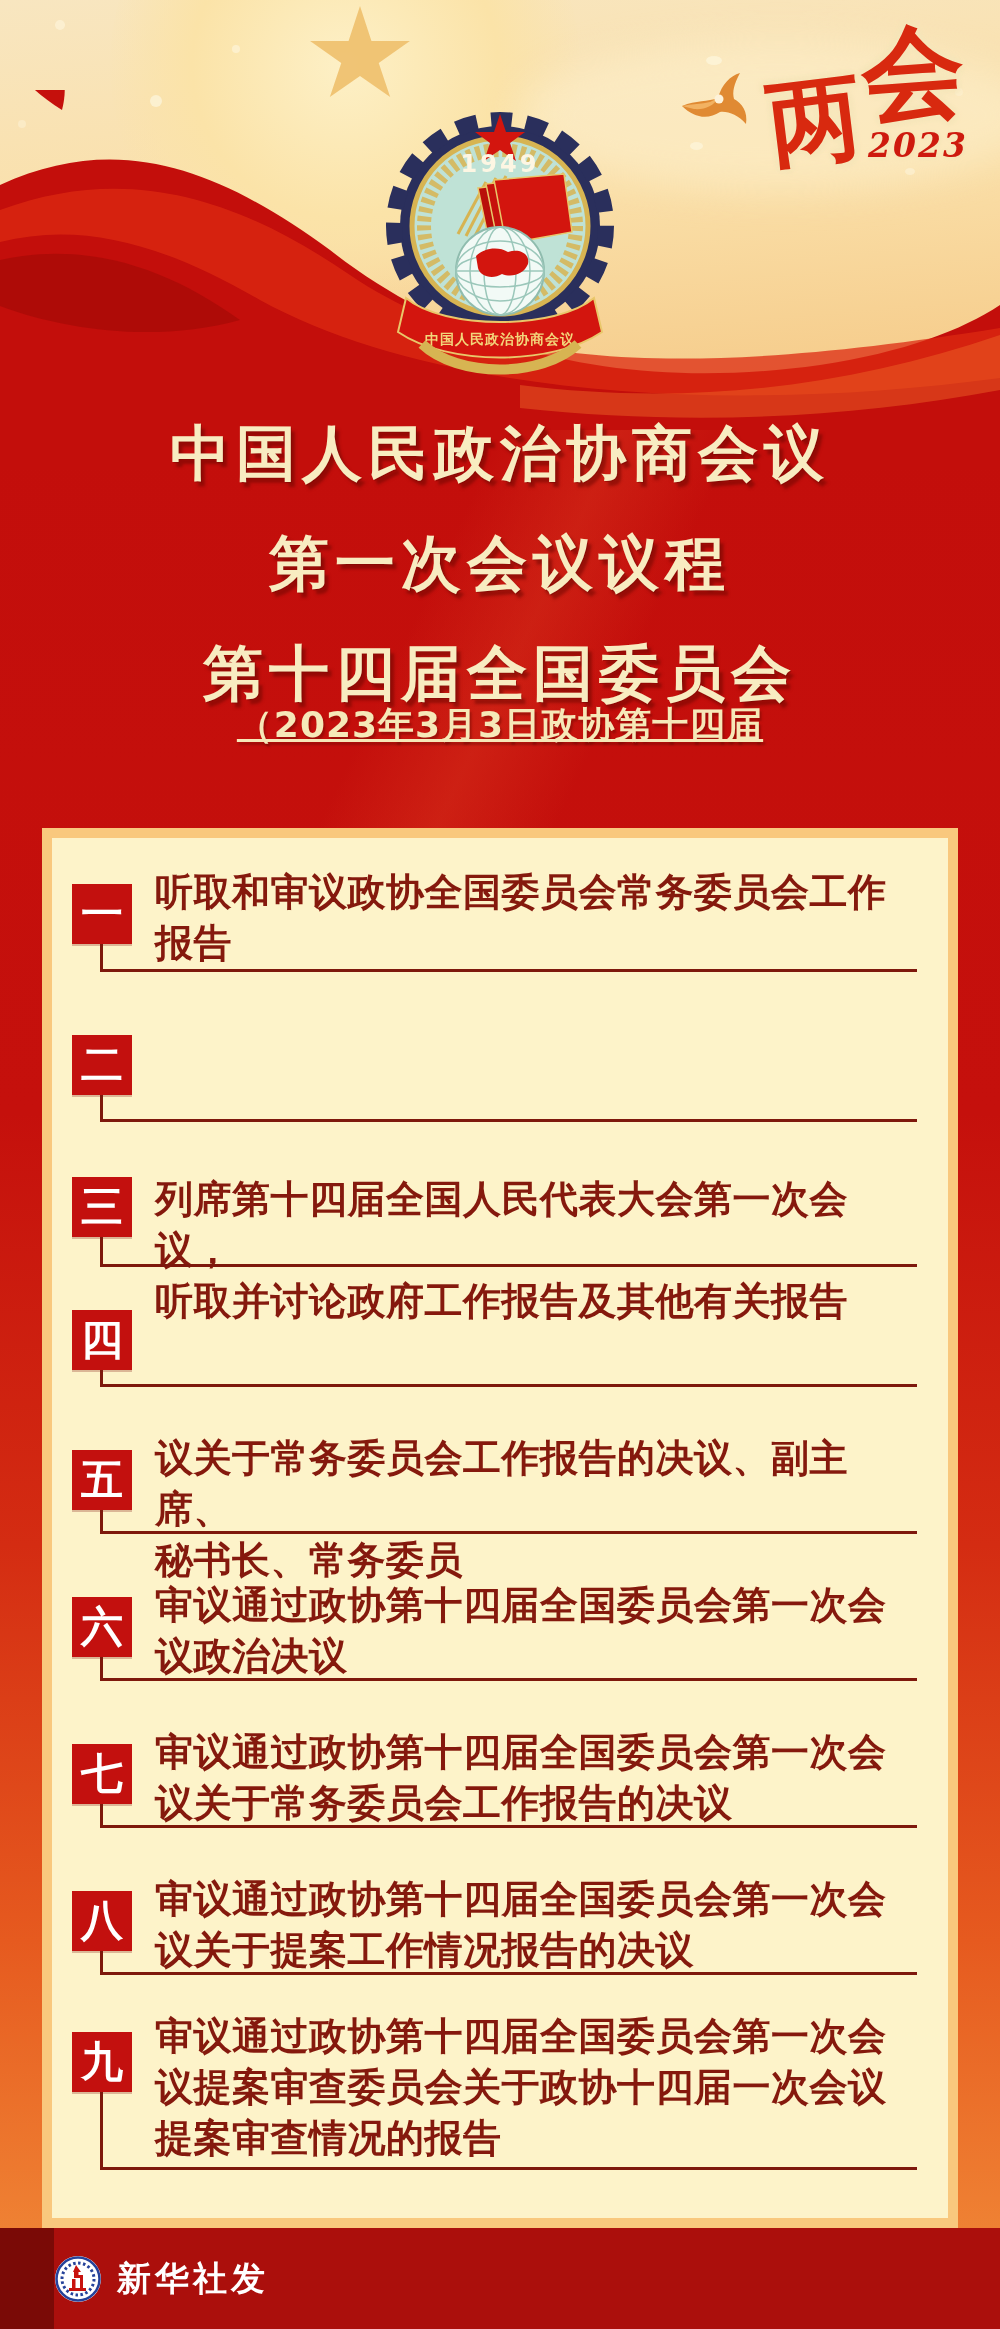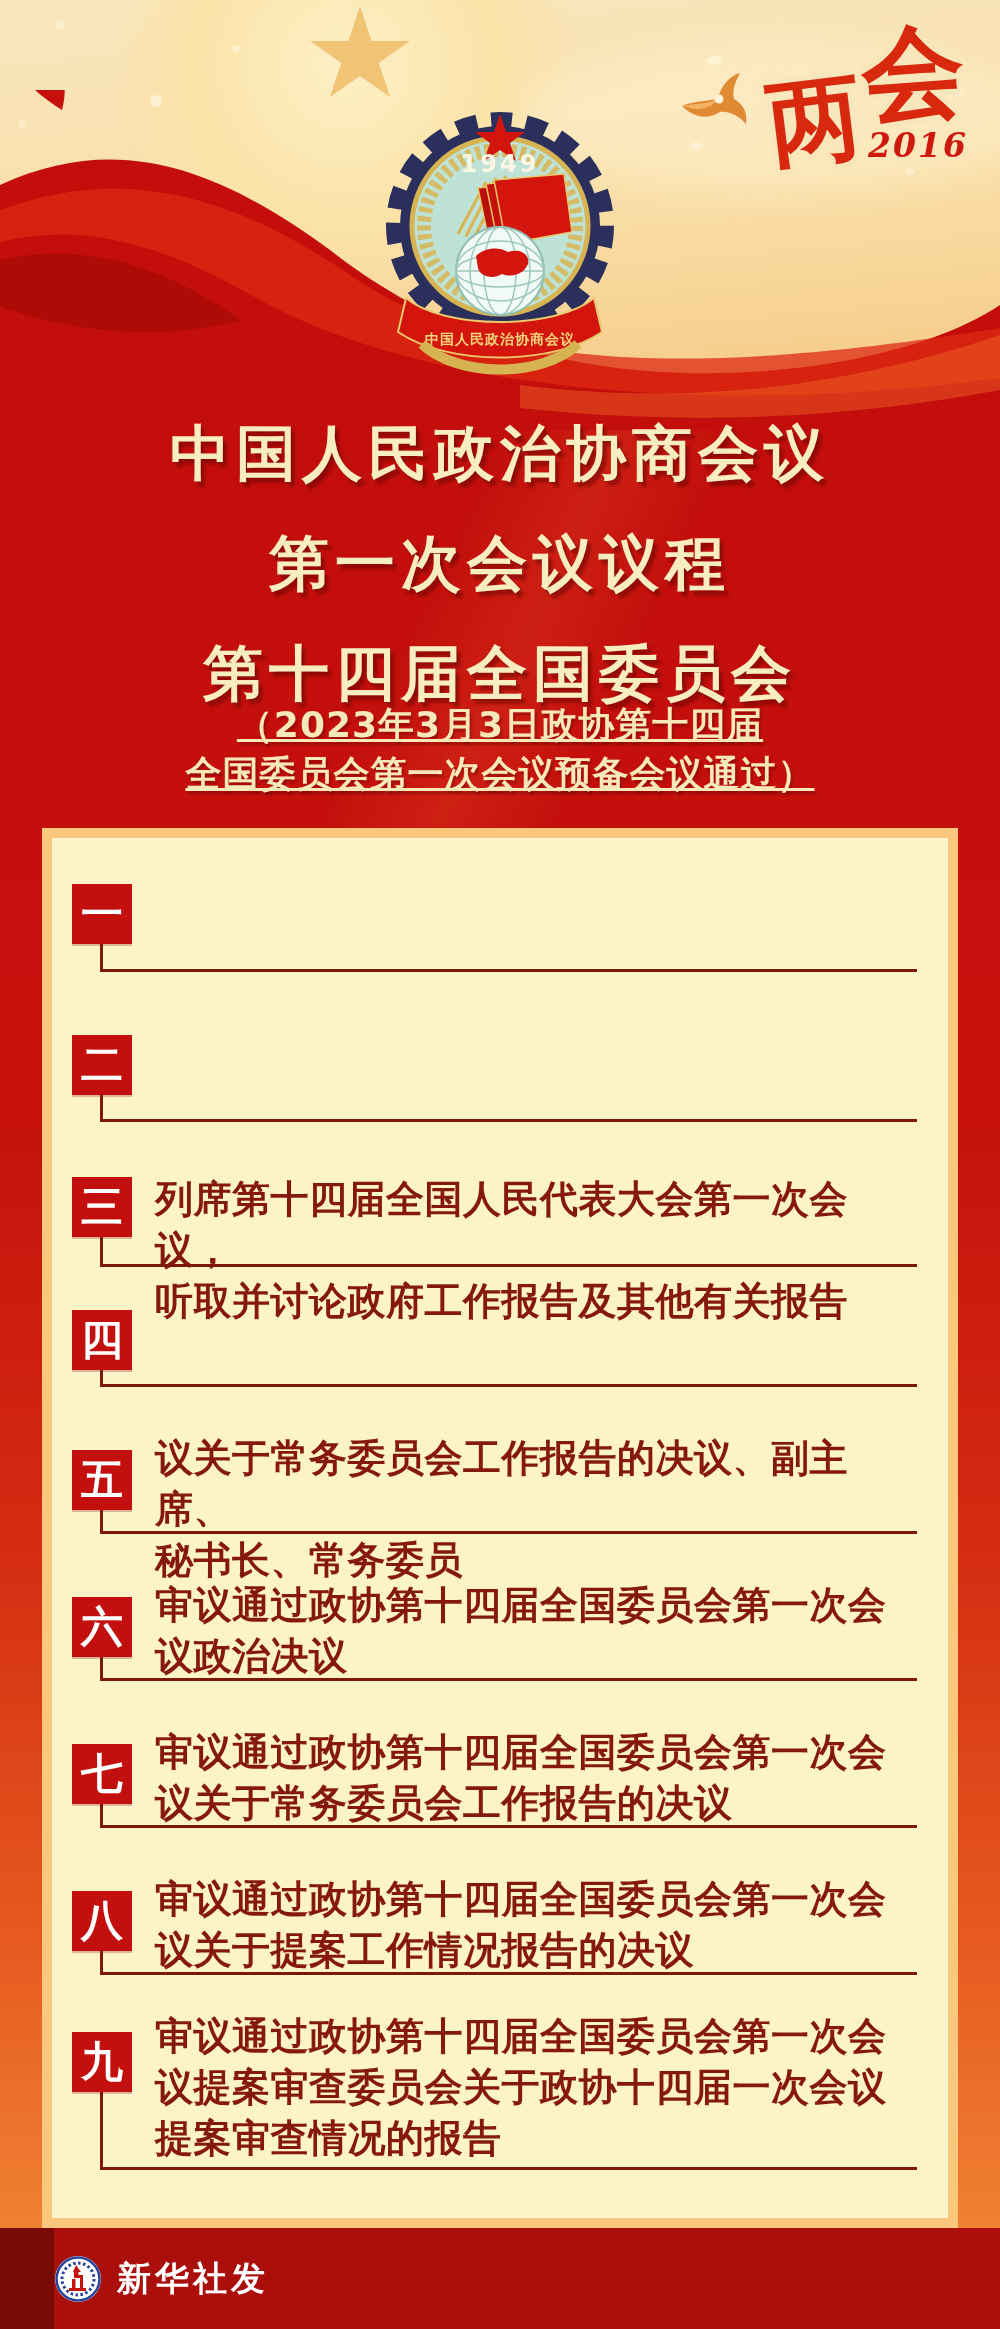--- a/index.html
+++ b/index.html
@@ -123,38 +123,39 @@
 
   <svg class="dove" width="78" height="60" viewBox="0 0 78 60">
     <path d="M4,34 C18,28 30,30 40,26 C44,12 52,4 62,1 C56,12 54,20 56,27 C64,31 70,40 68,52 C60,43 50,39 42,40 C30,48 16,46 4,34 Z" fill="#e08a33"></path>
     <path d="M4,34 C14,32 24,32 32,30 L40,26 C36,34 26,38 16,37 Z" fill="#f2b262"></path>
     <circle cx="41" cy="27" r="4.5" fill="#fdf2da"></circle>
   </svg>
 
   <div class="callig">
     <span class="ch ch1">两</span>
     <span class="ch ch2">会</span>
-    <span class="year">2016</span>
+    <span class="year">2023</span>
   </div>
 
   <div class="title">
     <div>中国人民政治协商会议</div>
     <div>第一次会议议程</div>
     <div>第十四届全国委员会</div>
   </div>
 
   <div class="subtitle">
     <div>（2023年3月3日政协第十四届</div>
-    <div>全国委员会第一次会议预备会议通过）</div>
   </div>
 
   <div class="panel">
 
     <div class="item">
       <div class="badge" style="top:46px">一</div>
+      <div class="itxt" style="top:29px">听取和审议政协全国委员会常务委员会工作
+报告</div>
       <div class="lr" style="top:106px;height:28px"></div>
     </div>
 
     <div class="item">
       <div class="badge" style="top:197px">二</div>
       <div class="lr" style="top:257px;height:27px"></div>
     </div>
 
     <div class="item">
       <div class="badge" style="top:339px">三</div>

